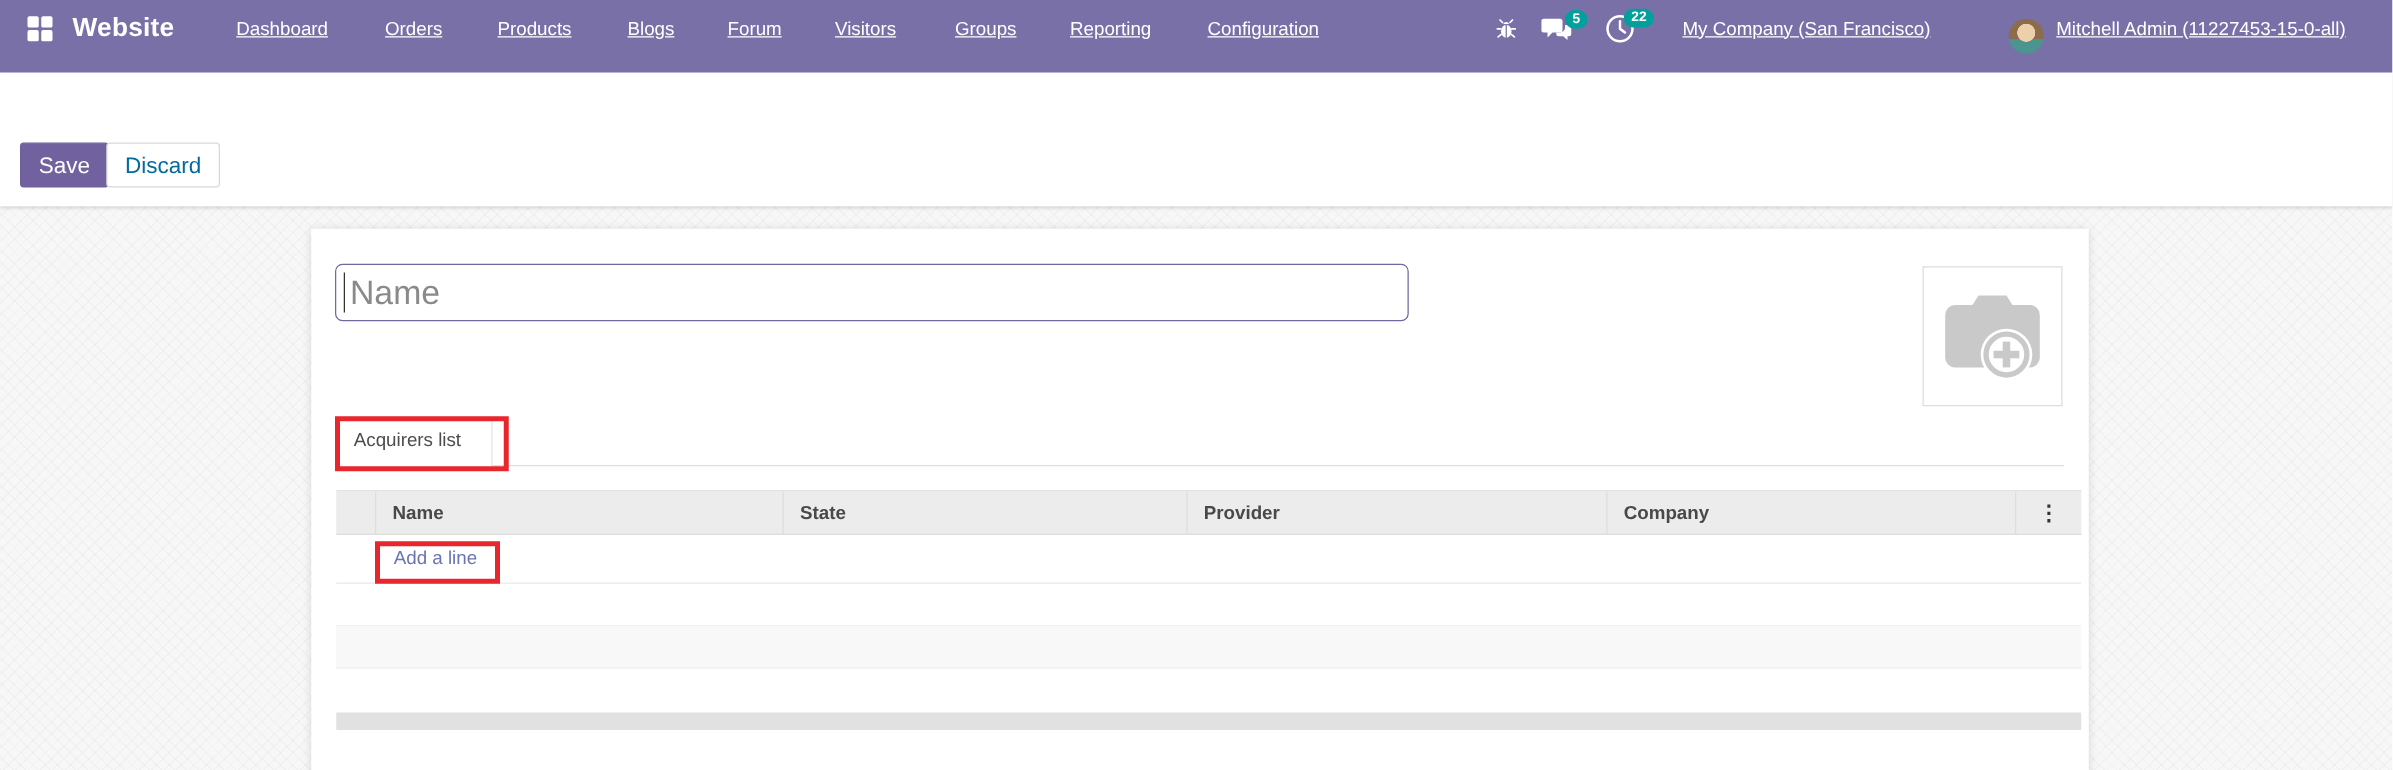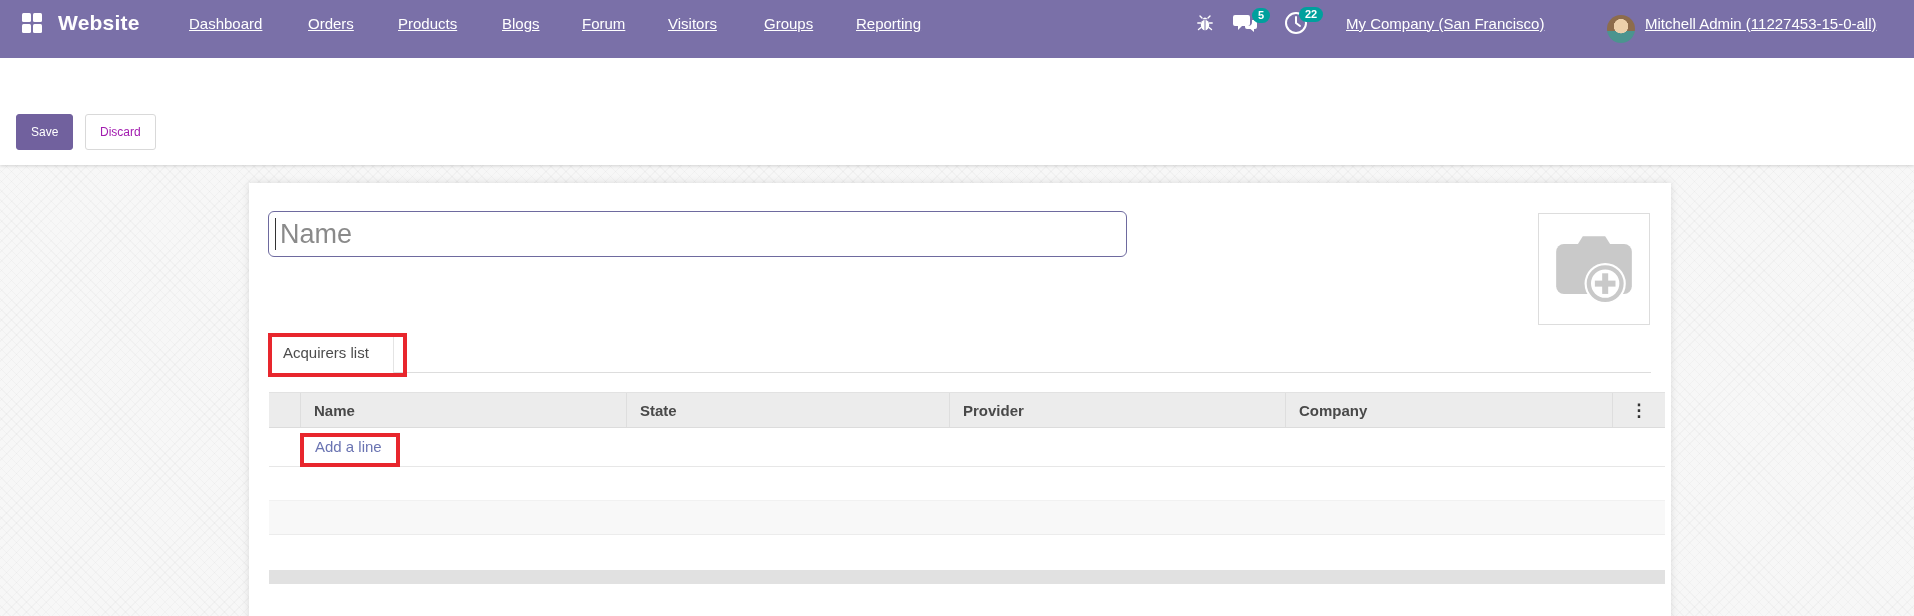--- a/index.html
+++ b/index.html
@@ -22,23 +22,23 @@
               linear-gradient(180deg, #8d6c4c 0 58%, #4b948f 58% 100%); }
 
   
   .control-panel { position:absolute; top:58px; left:0; width:100%; height:107px; background:#fff;
                    box-shadow:0 1px 3px rgba(0,0,0,.15); z-index:5; }
   .breadcrumb { position:absolute; left:16px; top:14px; font-size:21px; white-space:nowrap; }
   .bc-link { color:#675ca8; cursor:pointer; }
   .bc-sep { color:#675ca8; margin:0 7px; }
   .bc-current { color:#6b7687; }
   .btn { display:inline-block; position:absolute; top:56px; height:36px; line-height:34px;
-         font-size:12px; border-radius:3px; padding:0 14px; cursor:pointer; }
+         font-size:18px; border-radius:3px; padding:0 14px; cursor:pointer; }
   .btn-save { left:16px; background:#71619e; border:1px solid #71619e; color:#fff; }
-  .btn-discard { left:85px; background:#fff; border:1px solid #d9d9d9; color:#a21caf; }
+  .btn-discard { left:85px; background:#fff; border:1px solid #d9d9d9; color:#0369a1; }
 
   
   .content { position:absolute; top:165px; left:0; right:0; bottom:0; background-color:#f7f7f7;
     background-image:
       repeating-linear-gradient(45deg, rgba(0,0,0,.025) 0 1px, rgba(0,0,0,0) 1px 7px),
       repeating-linear-gradient(-45deg, rgba(0,0,0,.025) 0 1px, rgba(0,0,0,0) 1px 7px); }
   .card { position:absolute; left:249px; top:18px; width:1422px; height:460px; background:#fff;
           box-shadow:0 0 7px rgba(0,0,0,.12); }
 
   .name-input { position:absolute; left:19px; top:28px; width:859px; height:46px;
@@ -96,20 +96,21 @@
     <div class="nav-abs brand" style="left:58px">Website</div>
 
     <div class="nav-abs nav-item" style="left:189px">Dashboard</div>
     <div class="nav-abs nav-item" style="left:308px">Orders</div>
     <div class="nav-abs nav-item" style="left:398px">Products</div>
     <div class="nav-abs nav-item" style="left:502px">Blogs</div>
     <div class="nav-abs nav-item" style="left:582px">Forum</div>
     <div class="nav-abs nav-item" style="left:668px">Visitors</div>
     <div class="nav-abs nav-item" style="left:764px">Groups</div>
     <div class="nav-abs nav-item" style="left:856px">Reporting</div>
+    <div class="nav-abs nav-item" style="left:966px">Configuration</div>
 
     <div class="nav-abs" style="left:1195px">
       <svg width="20" height="20" viewBox="0 0 20 20" fill="none" stroke="#fff" stroke-width="1.4" stroke-linecap="round">
         <ellipse cx="10" cy="12" rx="4.2" ry="5.2" fill="#fff" stroke="none"></ellipse>
         <path d="M10 7.2 V17" stroke="#7a70a8" stroke-width="1"></path>
         <path d="M7.6 6.2 a2.6 2.6 0 0 1 4.8 0" fill="#fff" stroke="none"></path>
         <path d="M7 5 L5 3 M13 5 L15 3 M5.6 10 H2.8 M17.2 10 H14.4 M6 14.5 L3.5 16.5 M14 14.5 L16.5 16.5"></path>
       </svg>
     </div>
 

